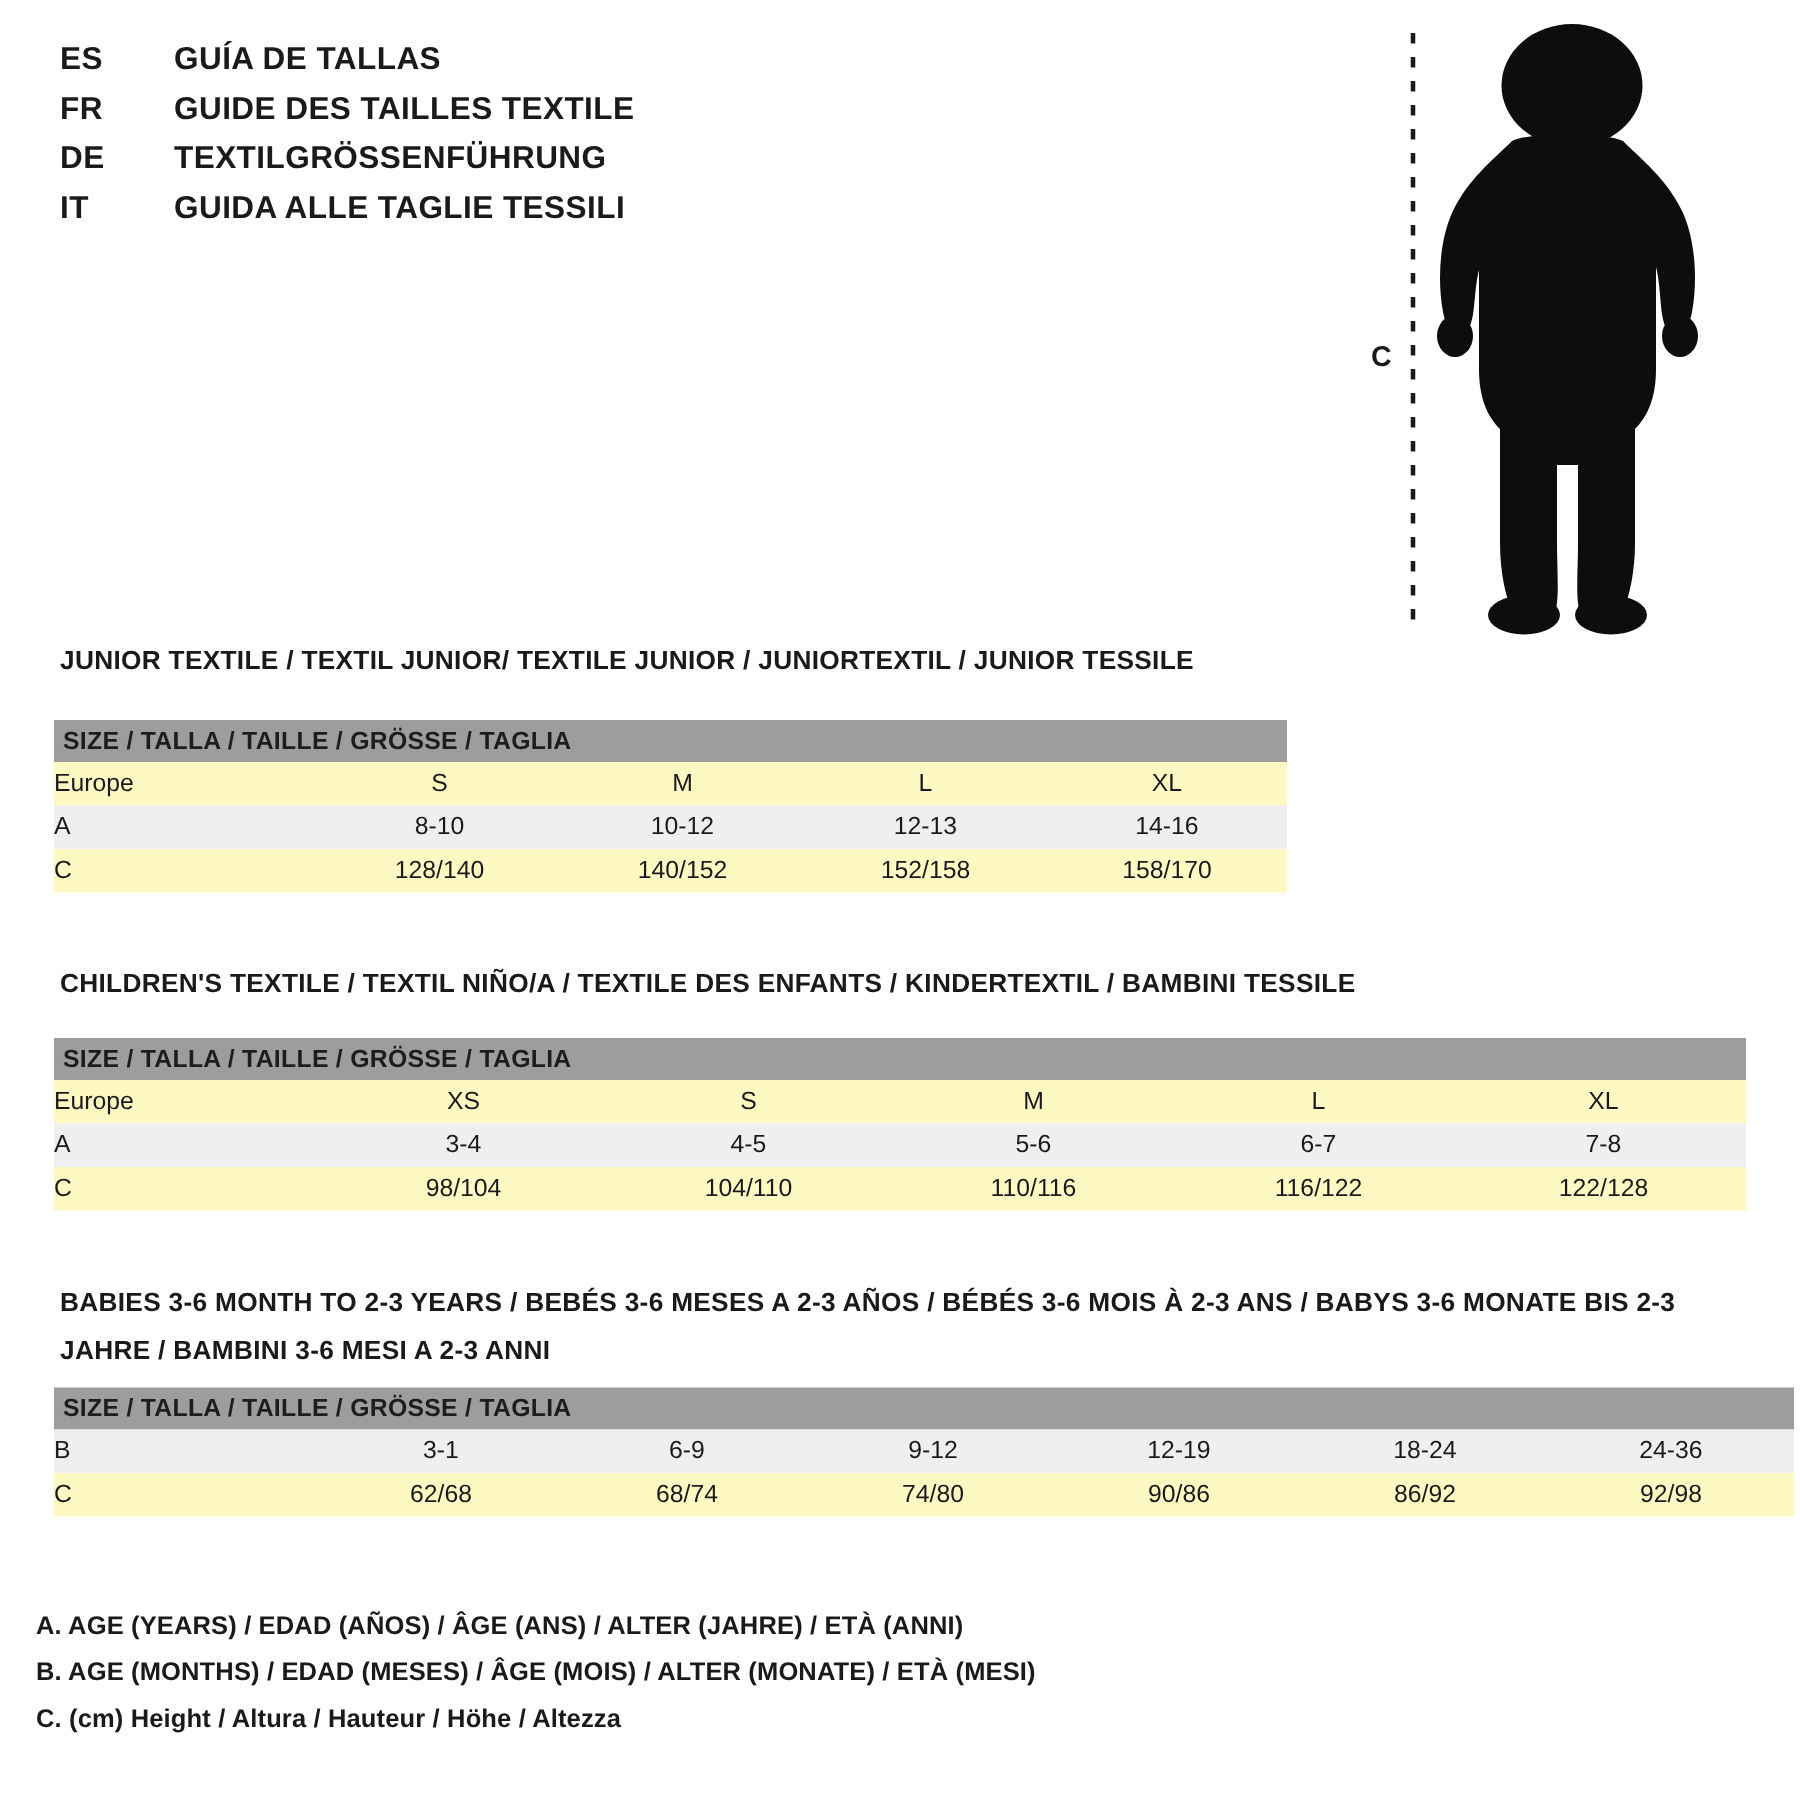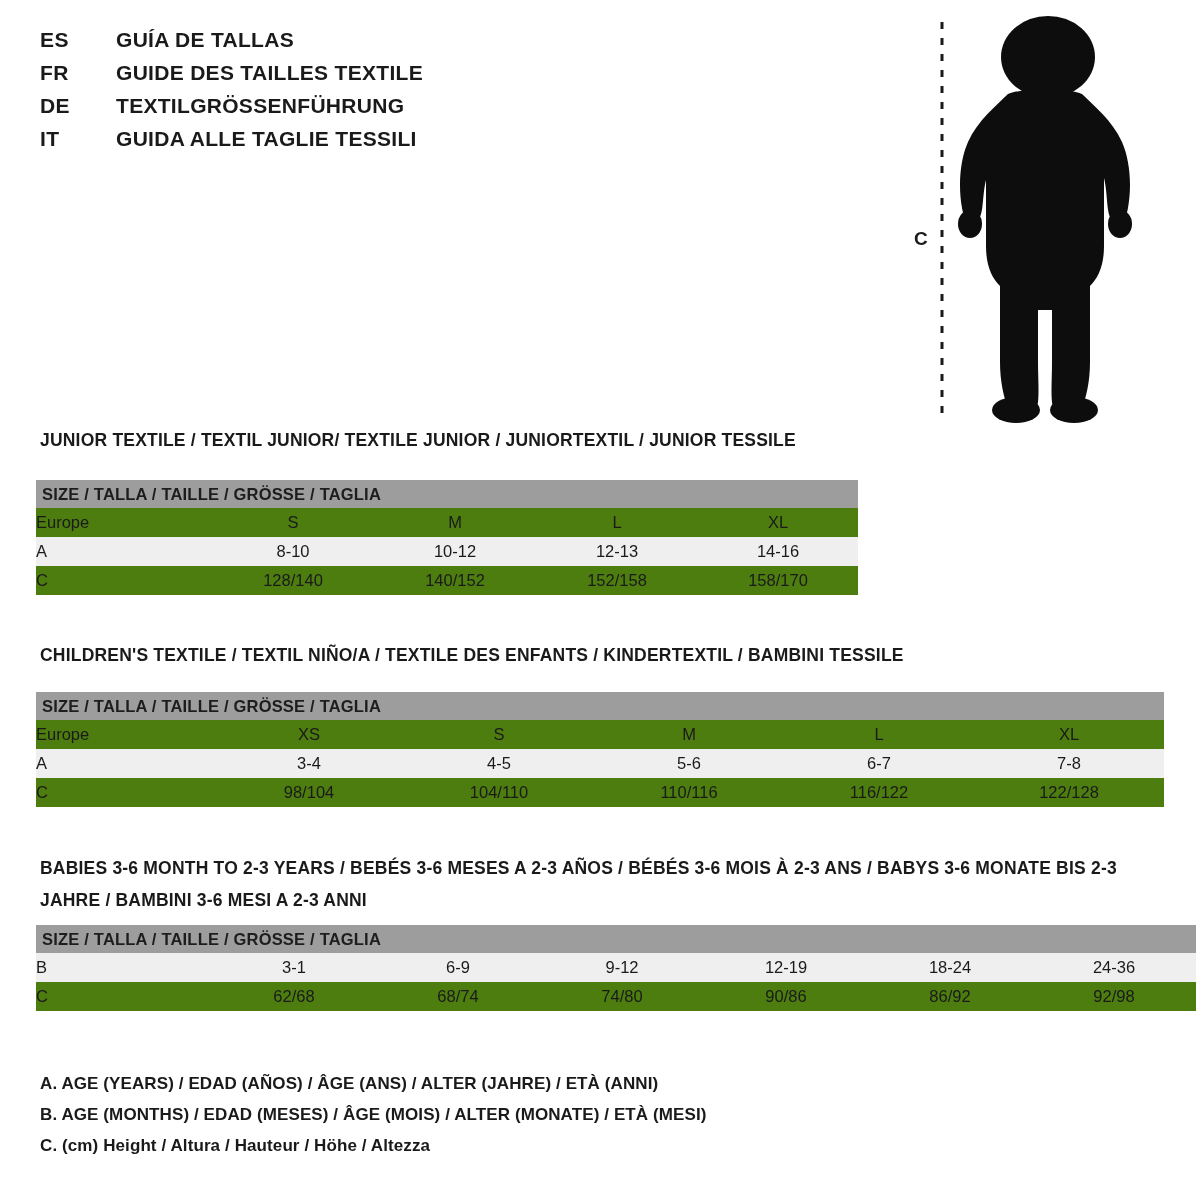--- a/index.html
+++ b/index.html
@@ -90,32 +90,32 @@
   .bandhead td {
     background: #9d9d9d;
     color: #1d1d1d;
     font-weight: 700;
     font-size: 16.5px;
     letter-spacing: 0.2px;
     height: 28px;
     text-transform: uppercase;
   }
   .bandhead td .band-text { padding-left: 6px; }
-  .row-light td { background: #4d7c0f; }
+  .row-light td { background: #fef9c3; }
   .row-shade td { background: #efefef; }
   .label-cell {
     padding-left: 6px;
     text-align: left;
   }
   .val-cell { text-align: center; }
 
   
   .legend {
     position: absolute;
-    left: 40px;
+    left: 24px;
     top: 1068px;
     width: 1000px;
   }
   .legend div {
     font-size: 17px;
     font-weight: 700;
     letter-spacing: 0.1px;
     line-height: 31px;
     color: #1a1a1a;
     text-transform: uppercase;

